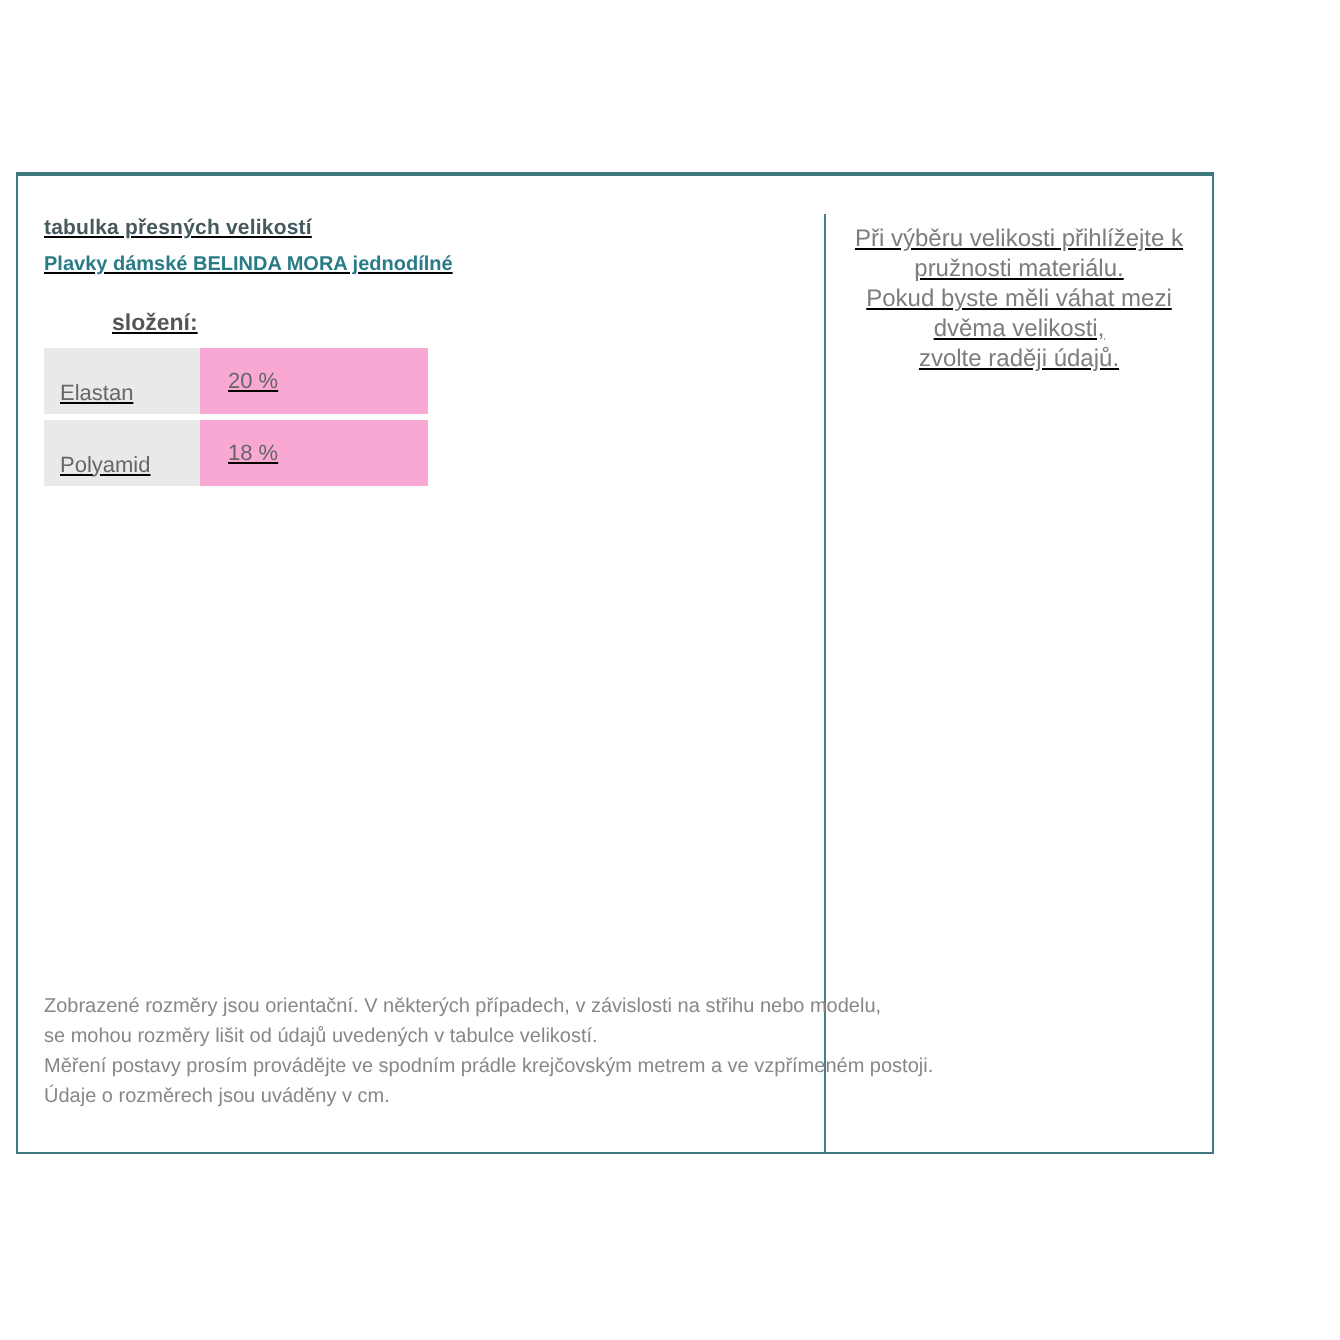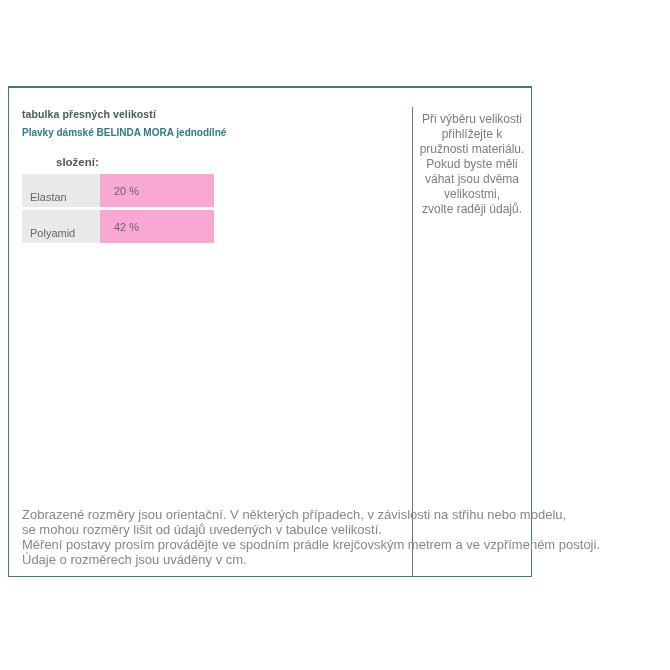--- a/index.html
+++ b/index.html
@@ -11,27 +11,28 @@
   body {
     width: 670px;
     height: 670px;
     position: relative;
     overflow: hidden;
   }
   .panel {
     position: absolute;
     left: 8px;
     top: 86px;
-    width: 524px;
+    width: 599px;
     height: 491px;
     box-sizing: border-box;
     background: #ffffff;
     border: 1px solid #40787f;
     border-top-width: 2px;
     display: flex;
+    text-decoration: underline;
   }
   .left-col {
     width: 403px;
     box-sizing: border-box;
     padding: 20px 10px 0 13px;
     position: relative;
   }
   .right-col {
     flex: 1;
     box-sizing: border-box;
@@ -76,22 +77,22 @@
     background: #e9e9e9;
   }
   td.val {
     width: 100px;
     padding: 0 0 0 14px;
     background: #f9a8d4;
   }
   .disclaimer {
     position: absolute;
     left: 13px;
-    bottom: 9px;
-    font-size: 13px;
+    bottom: 20px;
+    font-size: 10px;
     line-height: 15px;
     color: #878787;
     white-space: nowrap;
   }
   .note {
     font-size: 12px;
     line-height: 15px;
     color: #7d7d7d;
   }
 </style>
@@ -108,34 +109,34 @@
     <div class="comp-label">složení:</div>
 
     <table class="comp-table">
       <tbody>
         <tr>
           <td class="mat">Elastan</td>
           <td class="val">20 %</td>
         </tr>
         <tr>
           <td class="mat">Polyamid</td>
-          <td class="val">42 %</td>
+          <td class="val">18 %</td>
         </tr>
       </tbody>
     </table>
 
     <div class="disclaimer">
       <div>Zobrazené rozměry jsou orientační. V některých případech, v závislosti na střihu nebo modelu,</div>
       <div>se mohou rozměry lišit od údajů uvedených v tabulce velikostí.</div>
       <div>Měření postavy prosím provádějte ve spodním prádle krejčovským metrem a ve vzpřímeném postoji.</div>
       <div>Údaje o rozměrech jsou uváděny v cm.</div>
     </div>
   </div>
 
   <div class="right-col">
     <div class="note">
       <div>Při výběru velikosti přihlížejte k pružnosti materiálu.</div>
-      <div>Pokud byste měli váhat jsou dvěma velikostmi,</div>
+      <div>Pokud byste měli váhat mezi dvěma velikosti,</div>
       <div>zvolte raději údajů.</div>
     </div>
   </div>
 
 </div>
 
 </body></html>

